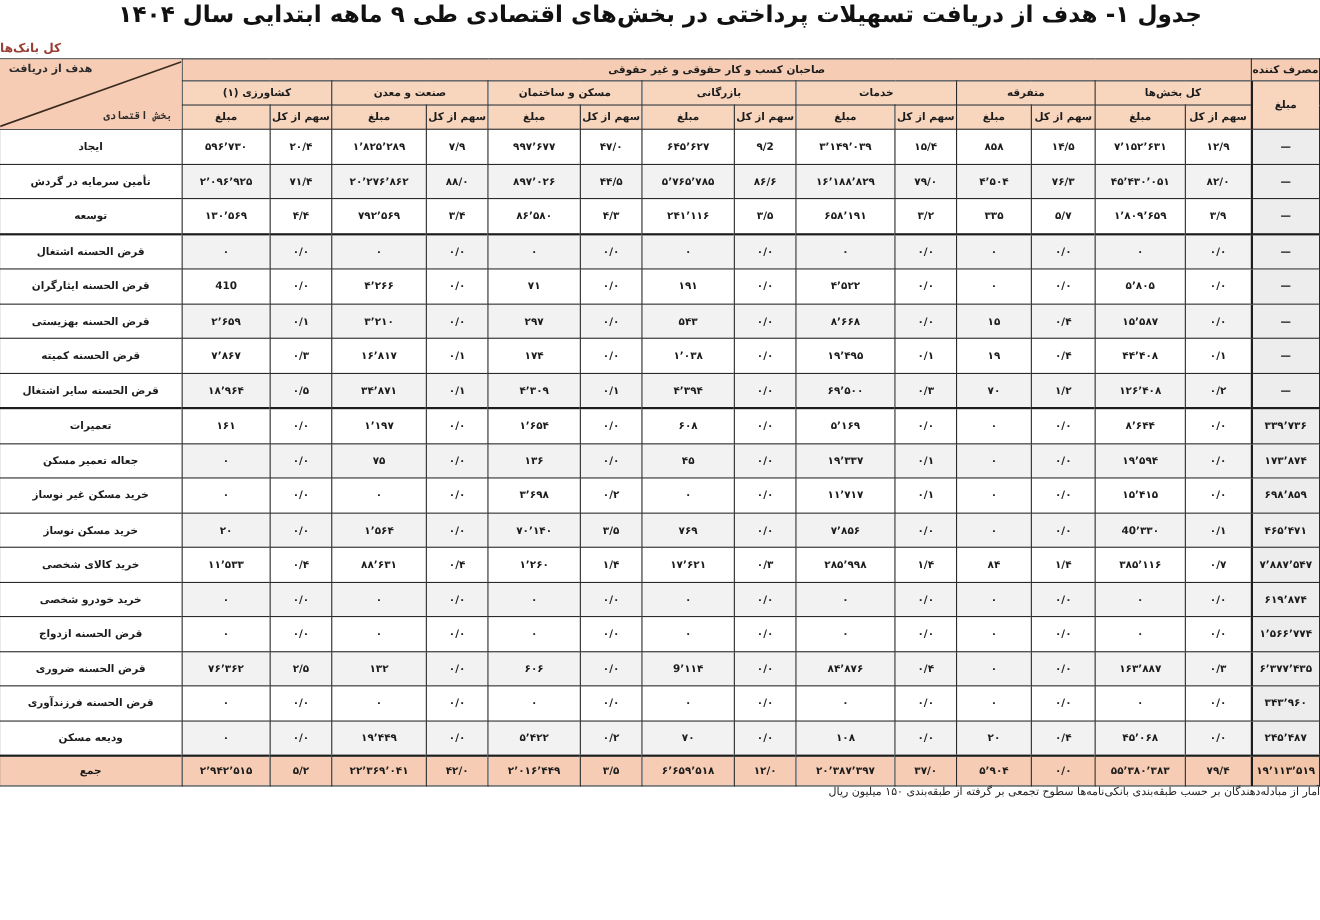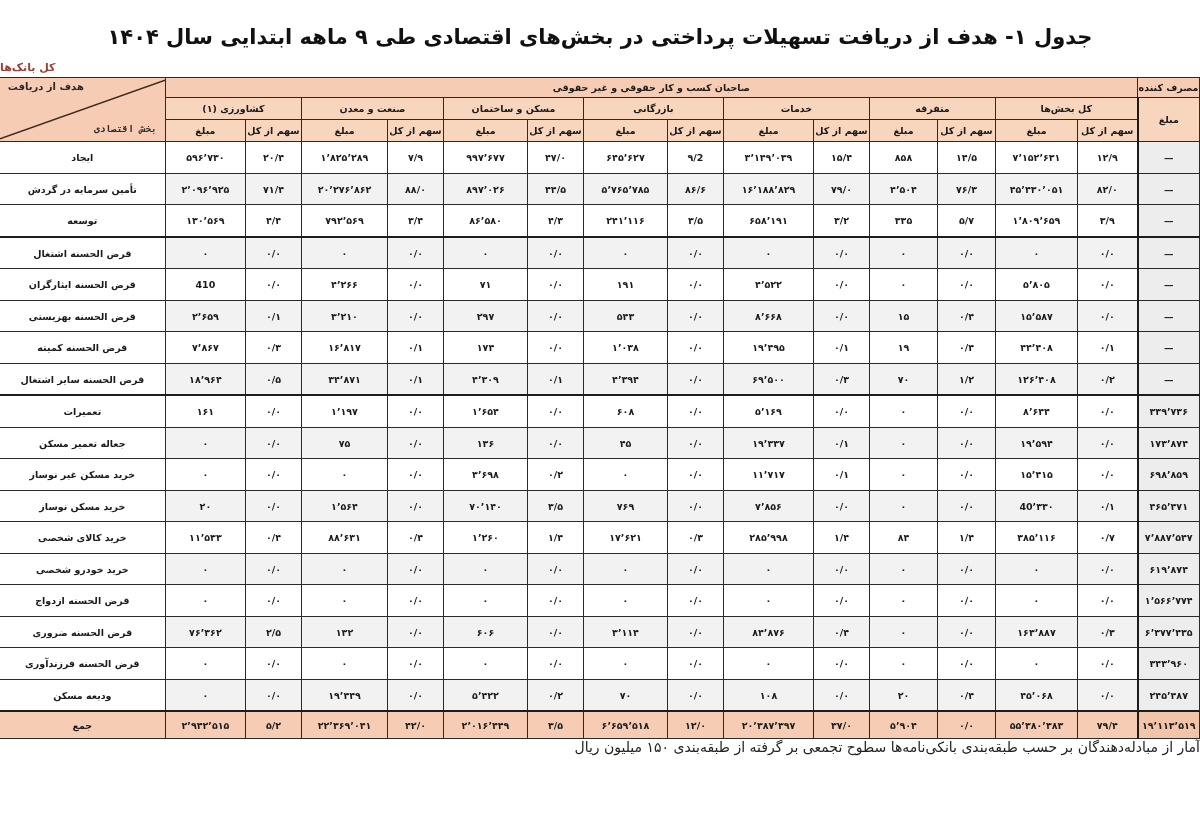--- a/index.html
+++ b/index.html
@@ -10,21 +10,21 @@
     font-family:"DejaVu Sans","Liberation Sans",sans-serif;
     direction:rtl;
     overflow:hidden;
   }
   .page{position:relative;width:1200px;height:836px;box-sizing:border-box;}
 
   
   .title-wrap{
     width:1200px;
     text-align:center;
-    padding-top:24px;
+    padding-top:0;
   }
   .title{
     display:inline-block;
     font-size:21px;
     font-weight:bold;
     color:#111;
     letter-spacing:0;
     line-height:1.25;
     white-space:nowrap;
   }
@@ -121,21 +121,21 @@
   tr.totalrow td.rowlabel{background:#f6cdb4 !important;}
   tr.totalrow td.consumer{background:#f2c4a8 !important;}
 
   
   tr.sep-b td{border-bottom:2px solid #1d1d1d;}
   tr.sep-t td{border-top:2px solid #1d1d1d;}
   .vthick-l{border-left:2px solid #1d1d1d !important;}
   .fnote-row{
     width:1200px;display:flex;justify-content:flex-start;
   }
-  .fnote-inner{font-size:14px;color:#222;margin-right:0;margin-left:auto;padding-left:300px;}
+  .fnote-inner{font-size:10px;color:#222;margin-right:0;margin-left:auto;padding-left:300px;}
 </style>
 </head>
 <body>
 
 <div class="page">
 
   <div class="title-wrap">
     <span class="title">جدول ۱- هدف از دریافت تسهیلات پرداختی در بخش‌های اقتصادی طی ۹ ماهه ابتدایی سال ۱۴۰۴</span>
   </div>
 
@@ -478,21 +478,21 @@
         </tr>
         <tr class="alt">
           <td class="consumer vthick-l">۶٬۳۷۷٬۴۳۵</td>
           <td>۰/۳</td>
           <td>۱۶۳٬۸۸۷</td>
           <td>۰/۰</td>
           <td>۰</td>
           <td>۰/۴</td>
           <td>۸۴٬۸۷۶</td>
           <td>۰/۰</td>
-          <td>۳٬۱۱۴</td>
+          <td>9٬۱۱۴</td>
           <td>۰/۰</td>
           <td>۶۰۶</td>
           <td>۰/۰</td>
           <td>۱۳۲</td>
           <td>۲/۵</td>
           <td>۷۶٬۳۶۲</td>
           <td class="rowlabel">قرض الحسنه ضروری</td>
         </tr>
         <tr>
           <td class="consumer vthick-l">۳۴۳٬۹۶۰</td>

